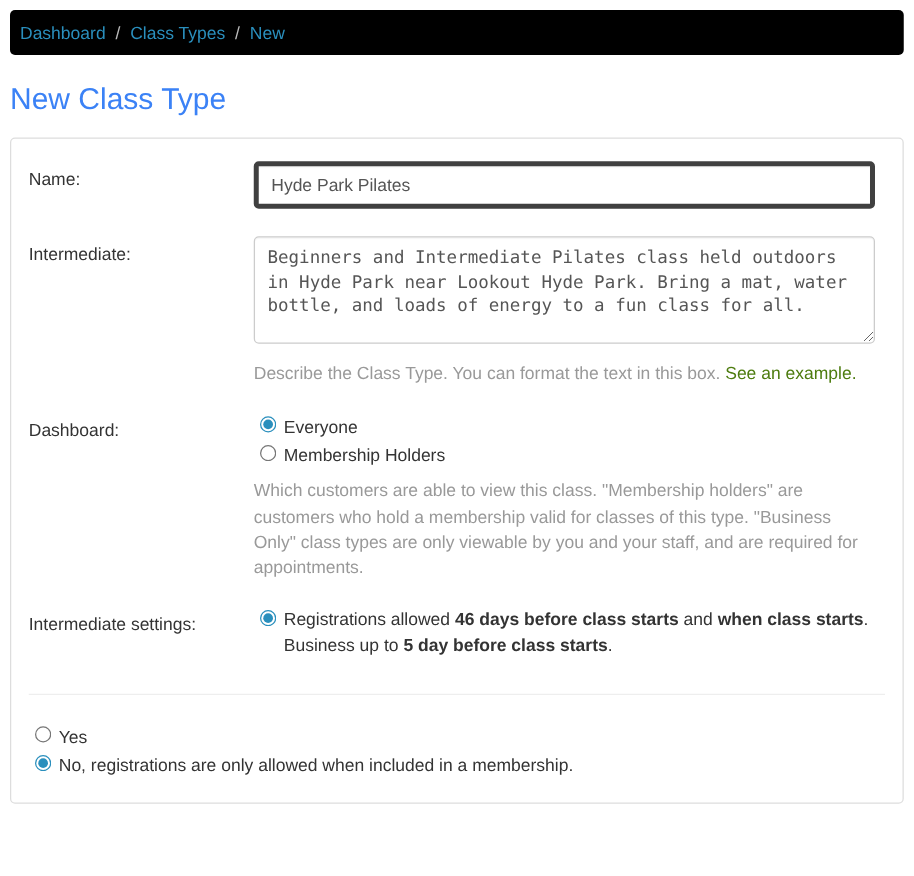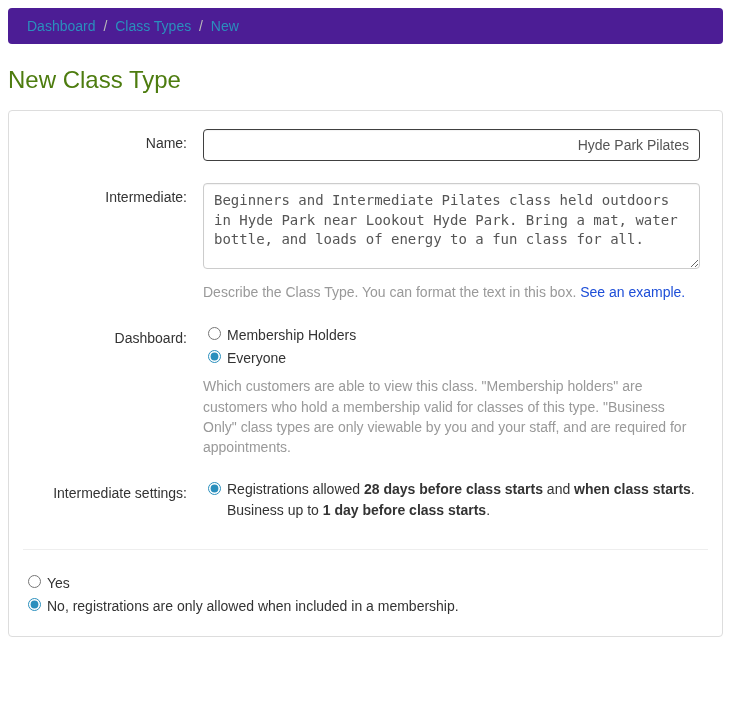--- a/index.html
+++ b/index.html
@@ -6,94 +6,92 @@
   body {
     margin: 0;
     padding: 8px;
     font-family: -apple-system, BlinkMacSystemFont, "Segoe UI", Helvetica, Arial, sans-serif;
     font-size: 14px;
     color: #333;
     background: #fff;
     width: 731px;
   }
   .breadcrumb {
-    background: #4c1d95;
+    background: #000000;
     border-radius: 4px;
-    padding: 10px 19px;
+    padding: 10px 8px;
     font-size: 14px;
     color: #888;
   }
   .breadcrumb a {
     color: #2a8fbd;
     text-decoration: none;
   }
   .breadcrumb .sep {
     color: #bbb;
     margin: 0 4px;
   }
   h1.page-title {
     font-weight: 400;
     font-size: 24px;
-    color: #4d7c0f;
+    color: #3b82f6;
     margin: 22px 0 16px 0;
   }
   .panel {
     border: 1px solid #ddd;
     border-radius: 4px;
     padding: 18px 14px 18px 14px;
   }
   .form-row {
     display: flex;
     align-items: flex-start;
     margin-bottom: 22px;
   }
   .form-row.last { margin-bottom: 0; }
   .label-col {
     width: 180px;
-    text-align: right;
     padding-right: 16px;
     padding-top: 6px;
     color: #333;
     font-size: 14px;
     flex-shrink: 0;
   }
   .field-col {
     flex: 1;
     padding-right: 8px;
   }
   input[type=text].text-input {
     width: 100%;
     padding: 7px 10px;
     font-size: 14px;
-    border: 1px solid #404040;
+    border: 4px solid #404040;
     border-radius: 4px;
     color: #555;
     box-shadow: inset 0 1px 1px rgba(0,0,0,0.05);
-    text-align: right;
   }
   textarea.text-area {
     width: 100%;
     padding: 7px 10px;
     font-size: 14px;
     border: 1px solid #ccc;
     border-radius: 4px;
     color: #555;
     height: 86px;
     resize: both;
     box-shadow: inset 0 1px 1px rgba(0,0,0,0.05);
     line-height: 1.4;
   }
   .help-text {
     color: #999;
     font-size: 14px;
     margin-top: 10px;
     line-height: 1.45;
   }
   .help-text a {
-    color: #1d4ed8;
+    color: #4d7c0f;
     text-decoration: none;
   }
   .radio-group label {
     display: block;
     font-size: 14px;
     color: #333;
     margin-bottom: 4px;
     cursor: pointer;
   }
   .radio-group input[type=radio] {
@@ -142,38 +140,38 @@
         <span>Describe the Class Type. You can format the text in this box. </span><a href="#">See an example.</a>
       </div>
     </div>
   </div>
 
   <div class="form-row">
     <div class="label-col">Dashboard:</div>
     <div class="field-col">
       <div class="radio-group">
         <label>
-          <input type="radio" name="vis" style=""><span>Membership Holders</span>
+          <input type="radio" name="vis" checked="" style=""><span>Everyone</span>
         </label>
         <label>
-          <input type="radio" name="vis" checked="" style=""><span>Everyone</span>
+          <input type="radio" name="vis" style=""><span>Membership Holders</span>
         </label>
       </div>
       <div class="help-text">Which customers are able to view this class. "Membership holders" are customers who hold a membership valid for classes of this type. "Business Only" class types are only viewable by you and your staff, and are required for appointments.</div>
     </div>
   </div>
 
   <div class="form-row">
     <div class="label-col">Intermediate settings:</div>
     <div class="field-col">
       <div class="radio-group">
         <label style="display:flex;align-items:flex-start;">
           <input type="radio" name="reg" checked="" style="margin-top: 3px;">
           <span class="reg-text">
-            <span>Registrations allowed </span><span class="b">28 days before class starts</span><span> and </span><span class="b">when class starts</span><span>. Business up to </span><span class="b">1 day before class starts</span><span>.</span>
+            <span>Registrations allowed </span><span class="b">46 days before class starts</span><span> and </span><span class="b">when class starts</span><span>. Business up to </span><span class="b">5 day before class starts</span><span>.</span>
           </span>
         </label>
       </div>
     </div>
   </div>
 
   <hr class="divider">
 
   <div class="form-row last">
     <div class="field-col">

